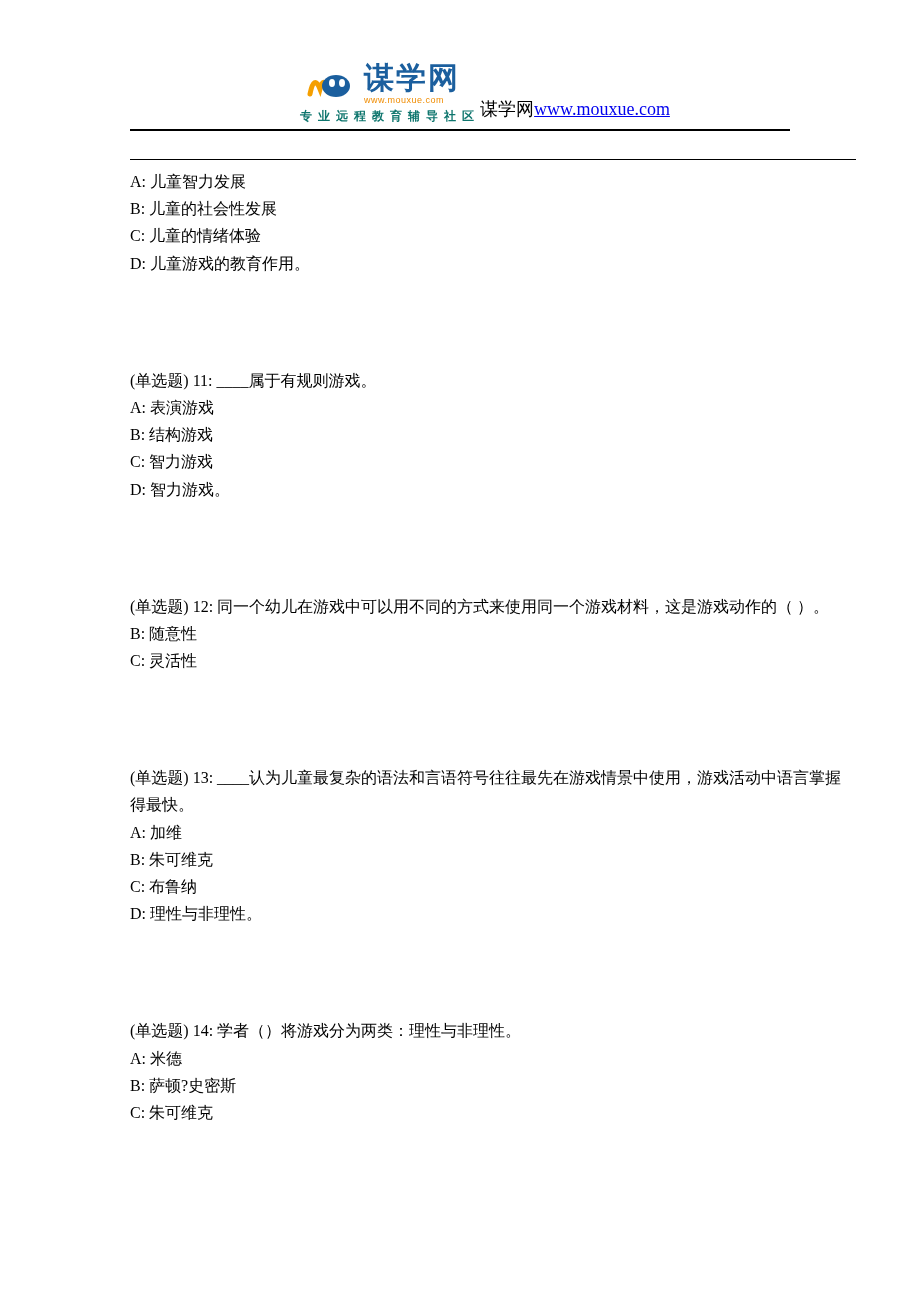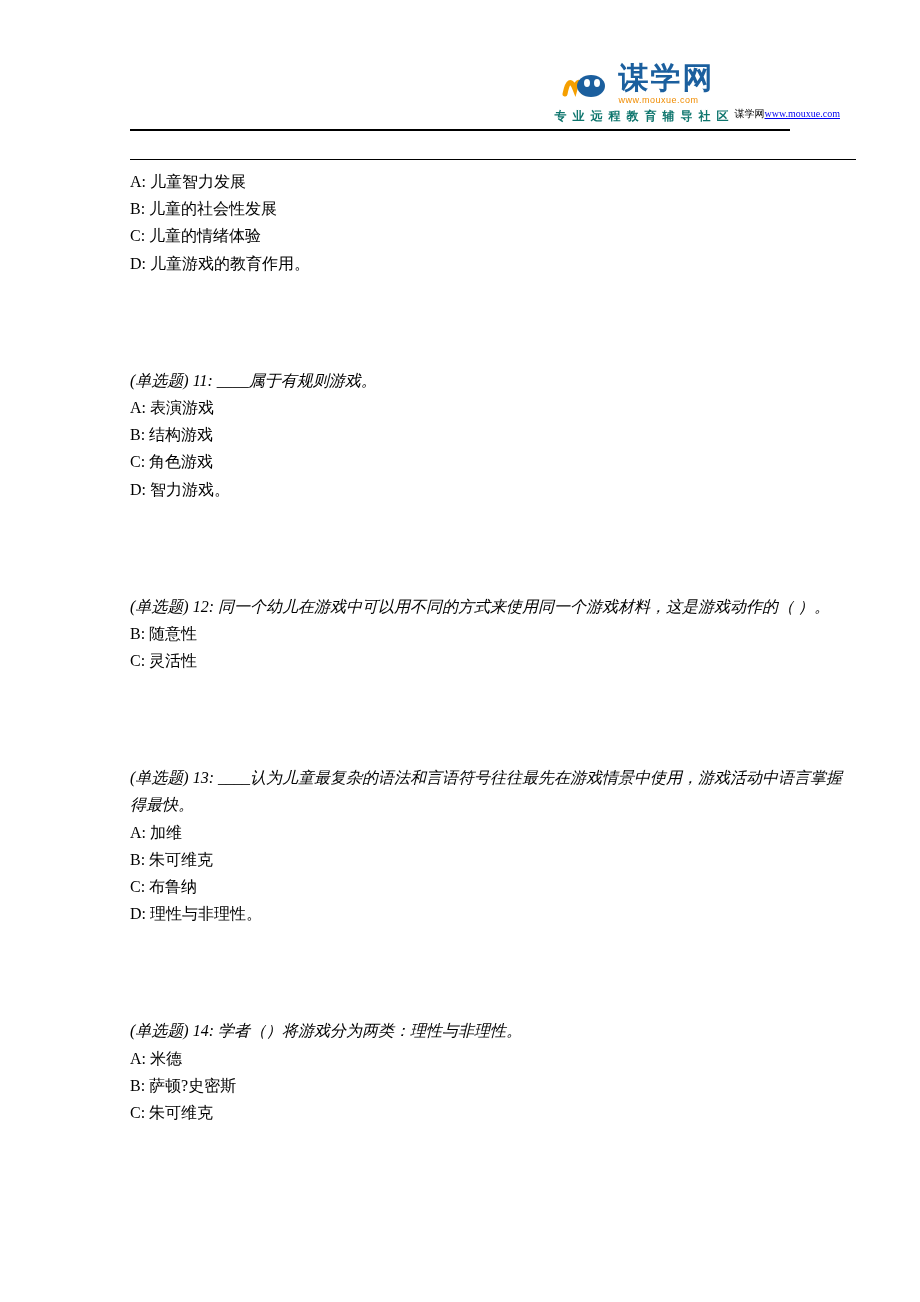--- a/index.html
+++ b/index.html
@@ -13,21 +13,21 @@
       background: #ffffff;
       font-family: "SimSun", "宋体", serif;
       font-size: 16px;
       color: #000000;
       position: relative;
     }
     .header {
       position: relative;
       padding: 60px 80px 0 130px;
       display: flex;
-      justify-content: flex-end;
+      justify-content: center;
       align-items: flex-end;
       height: 125px;
     }
     .logo-block {
       display: flex;
       flex-direction: column;
       align-items: flex-start;
     }
     .logo-row {
       display: flex;
@@ -60,21 +60,21 @@
     }
     .logo-tagline {
       font-size: 12px;
       color: #0f766e;
       font-family: "Microsoft YaHei", sans-serif;
       letter-spacing: 6px;
       margin-top: 3px;
       font-weight: bold;
     }
     .header-right {
-      font-size: 10px;
+      font-size: 18px;
       color: #000000;
       padding-bottom: 4px;
     }
     .header-right a {
       color: #0000ee;
       text-decoration: underline;
     }
     .header-underline {
       margin: 4px 130px 0 130px;
       border-bottom: 2px solid #000000;
@@ -93,21 +93,20 @@
       line-height: 1.70;
     }
     .question-block {
       margin-top: 0;
     }
     .question-gap {
       height: 90px;
     }
     .question-text {
       line-height: 1.70;
-      font-style: italic;
     }
   </style>
 </head>
 <body>
 
 <div class="header">
   <div class="logo-block">
     <div class="logo-row">
       <div class="logo-icon">
         <svg width="56" height="40" viewBox="0 0 56 40">
@@ -139,21 +138,21 @@
     <div class="option">C: 儿童的情绪体验</div>
     <div class="option">D: 儿童游戏的教育作用。</div>
   </div>
 
   <div class="question-gap"></div>
 
   <div class="question-block">
     <div class="question-text">(单选题) 11: ____属于有规则游戏。</div>
     <div class="option">A: 表演游戏</div>
     <div class="option">B: 结构游戏</div>
-    <div class="option">C: 角色游戏</div>
+    <div class="option">C: 智力游戏</div>
     <div class="option">D: 智力游戏。</div>
   </div>
 
   <div class="question-gap"></div>
 
   <div class="question-block">
     <div class="question-text">(单选题) 12: 同一个幼儿在游戏中可以用不同的方式来使用同一个游戏材料，这是游戏动作的（ ）。</div>
     <div class="option">B: 随意性</div>
     <div class="option">C: 灵活性</div>
   </div>

